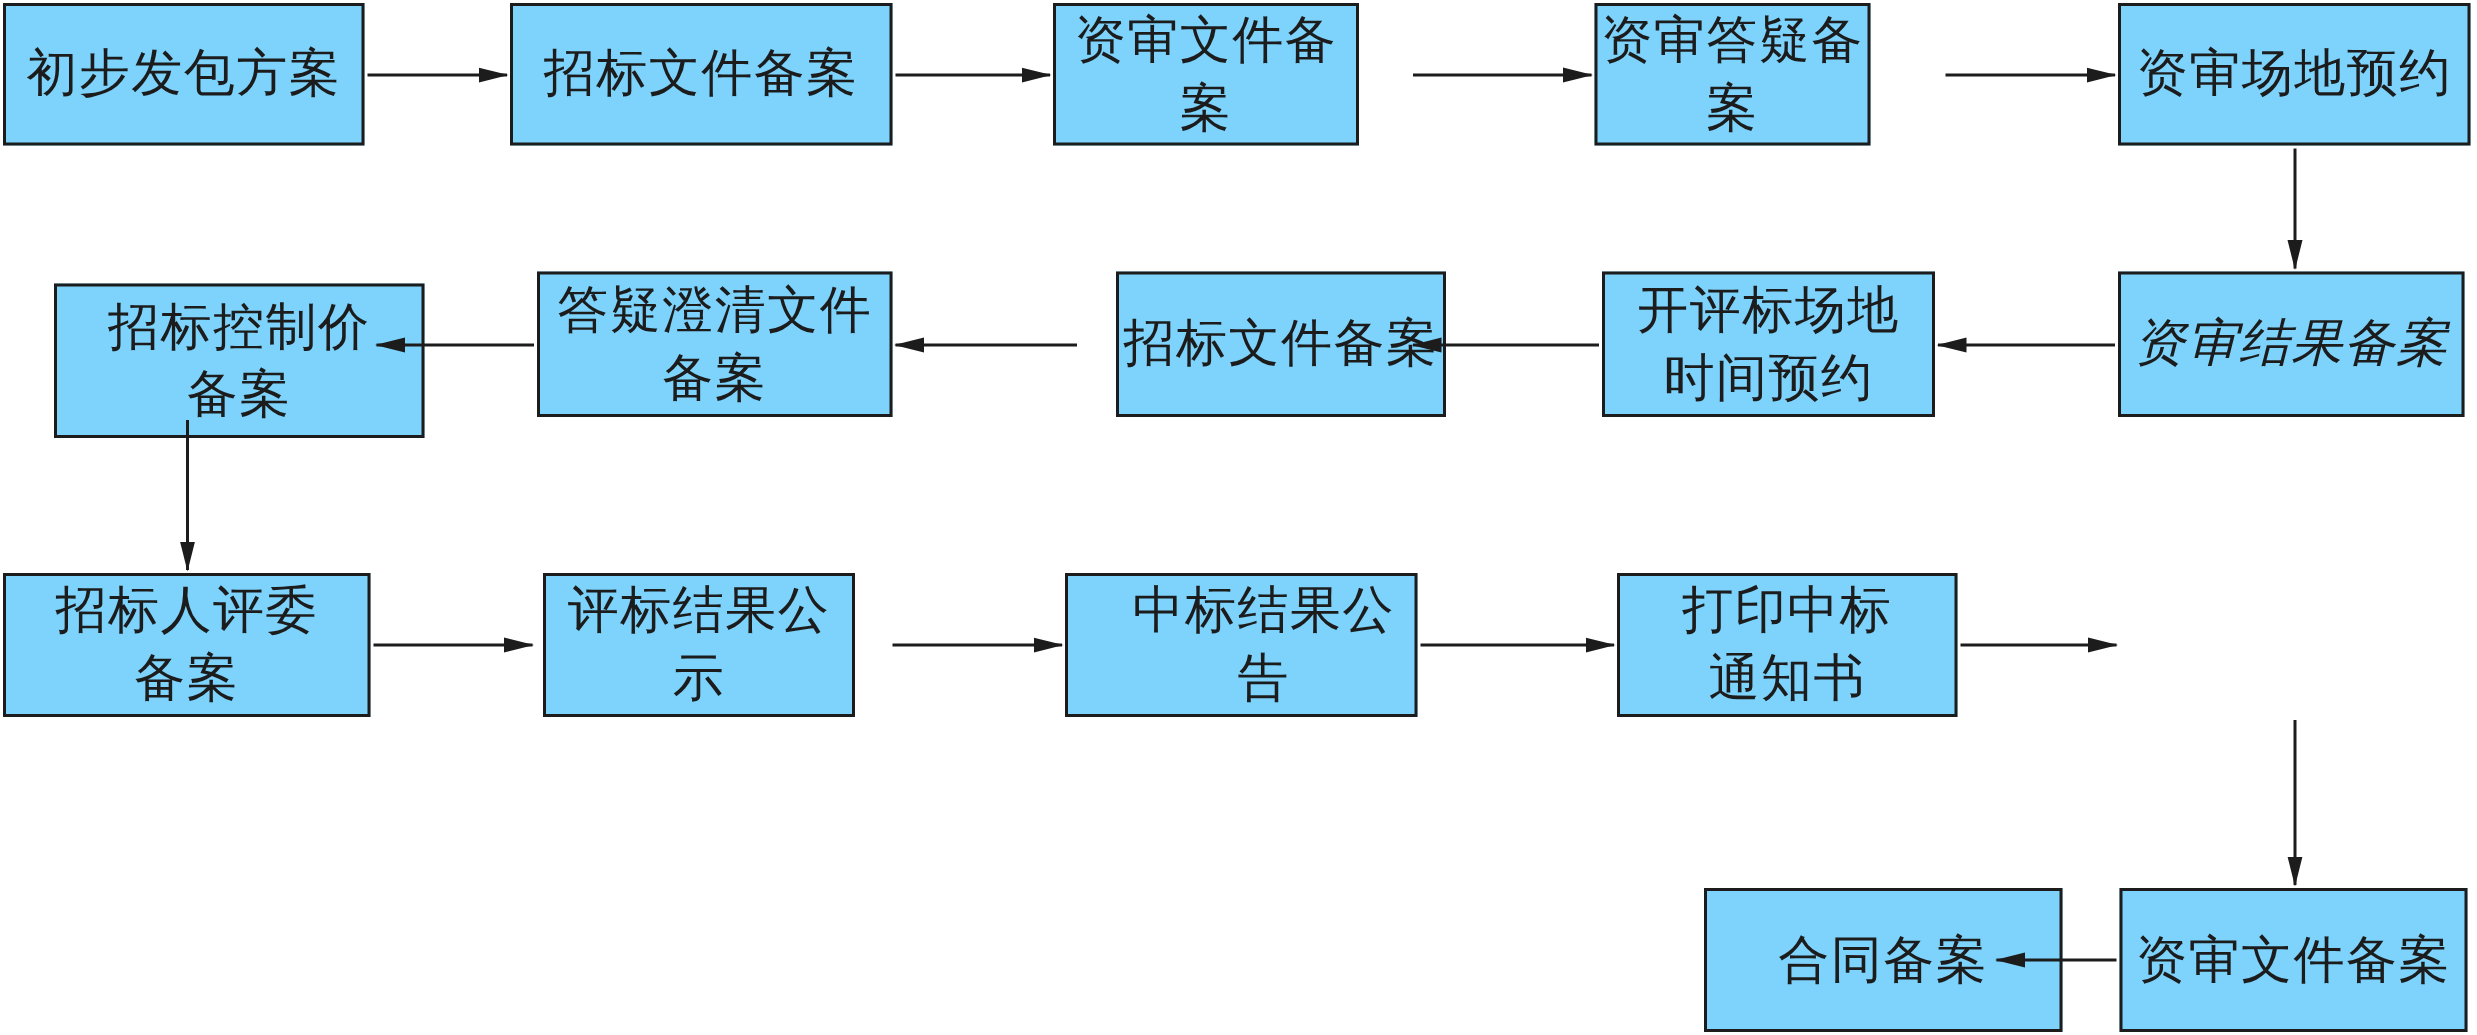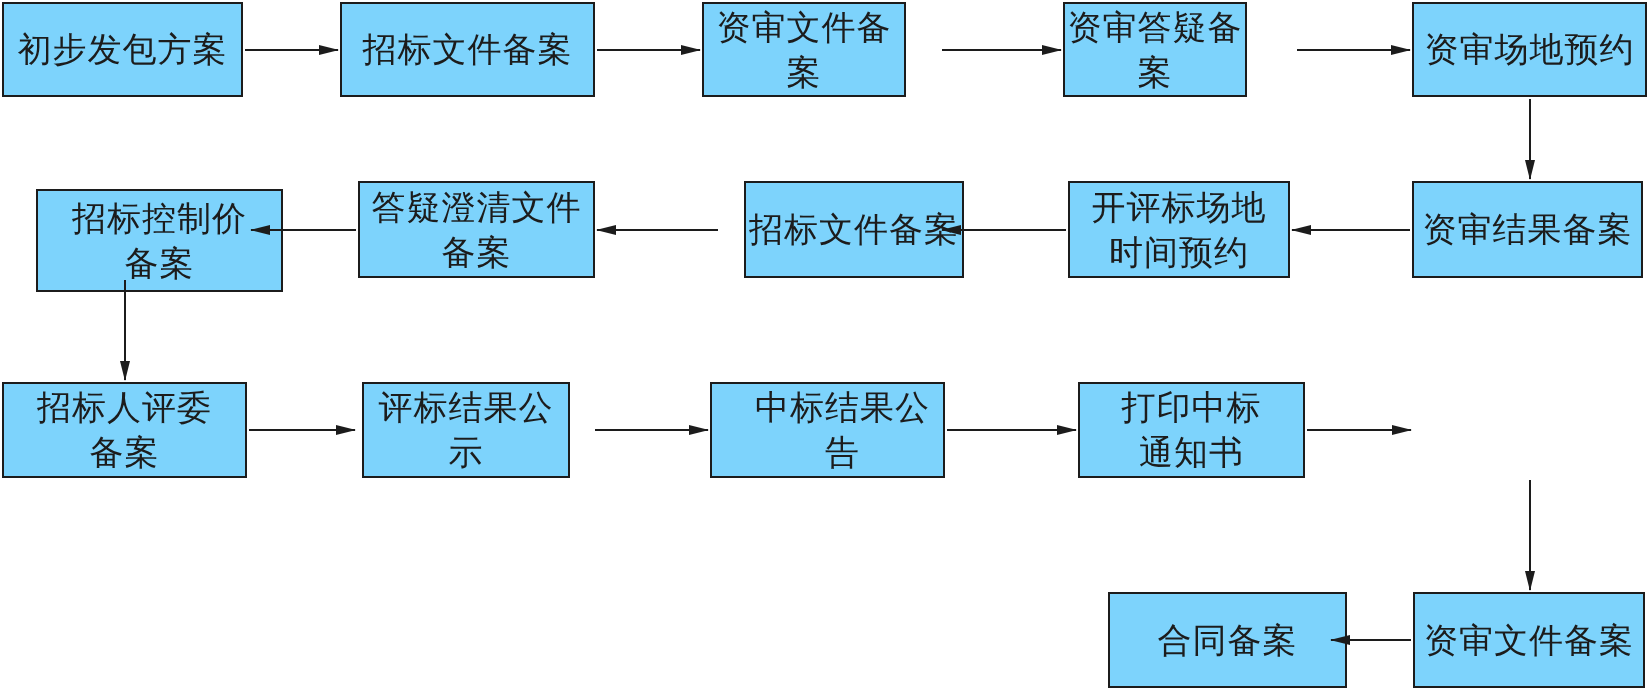--- a/index.html
+++ b/index.html
@@ -38,38 +38,38 @@
 <body>
 
 <div id="canvas">
 
   <div class="node" style="left:2px;    top:2px;   width:241px; height:95px;">初步发包方案</div>
   <div class="node" style="left:340px;  top:2px;   width:255px; height:95px;">招标文件备案</div>
   <div class="node" style="left:702px;  top:2px;   width:204px; height:95px;">资审文件备案</div>
   <div class="node" style="left:1063px; top:2px;   width:184px; height:95px;">资审答疑备案</div>
   <div class="node" style="left:1412px; top:2px;   width:235px; height:95px;">资审场地预约</div>
 
-  <div class="node" style="left:1412px; top:181px; width:231px; height:97px;">资审结果备案</div>
+  <div class="node" style="left:1412px; top:181px; width:231px; height:97px;font-style:italic;">资审结果备案</div>
   <div class="node" style="left:1068px; top:181px; width:222px; height:97px;">开评标场地
 时间预约</div>
   <div class="node" style="left:720px;  top:181px; width:220px; height:97px;margin-left:24px;">招标文件备案</div>
   <div class="node" style="left:358px;  top:181px; width:237px; height:97px;">答疑澄清文件
 备案</div>
   <div class="node" style="left:2px;    top:189px; width:247px; height:103px;margin-left:34px;">招标控制价
 备案</div>
 
   <div class="node" style="left:2px;    top:382px; width:245px; height:96px;">招标人评委
 备案</div>
   <div class="node" style="left:362px;  top:382px; width:208px; height:96px;">评标结果公示</div>
   <div class="node" style="left:710px;  top:382px; width:235px; height:96px;padding-left:30px;">中标结果公告</div>
   <div class="node" style="left:1078px; top:382px; width:227px; height:96px;">打印中标
 通知书</div>
 
   <div class="node" style="left:1413px; top:592px; width:232px; height:96px;">资审文件备案</div>
-  <div class="node" style="left:1108px; top:592px; width:239px; height:96px;">合同备案</div>
+  <div class="node" style="left:1136px; top:592px; width:239px; height:96px;">合同备案</div>
 
   <svg id="edges" xmlns="http://www.w3.org/2000/svg">
     <defs>
       <marker id="ah" viewBox="0 0 20 12" refX="19" refY="6" markerWidth="20" markerHeight="12" markerUnits="userSpaceOnUse" orient="auto">
         <path d="M0,1 L20,6 L0,11 Z" fill="#1c1c1c"></path>
       </marker>
     </defs>
 
     <line x1="245" y1="50" x2="338" y2="50" marker-end="url(#ah)"></line>
     <line x1="597" y1="50" x2="700" y2="50" marker-end="url(#ah)"></line>

